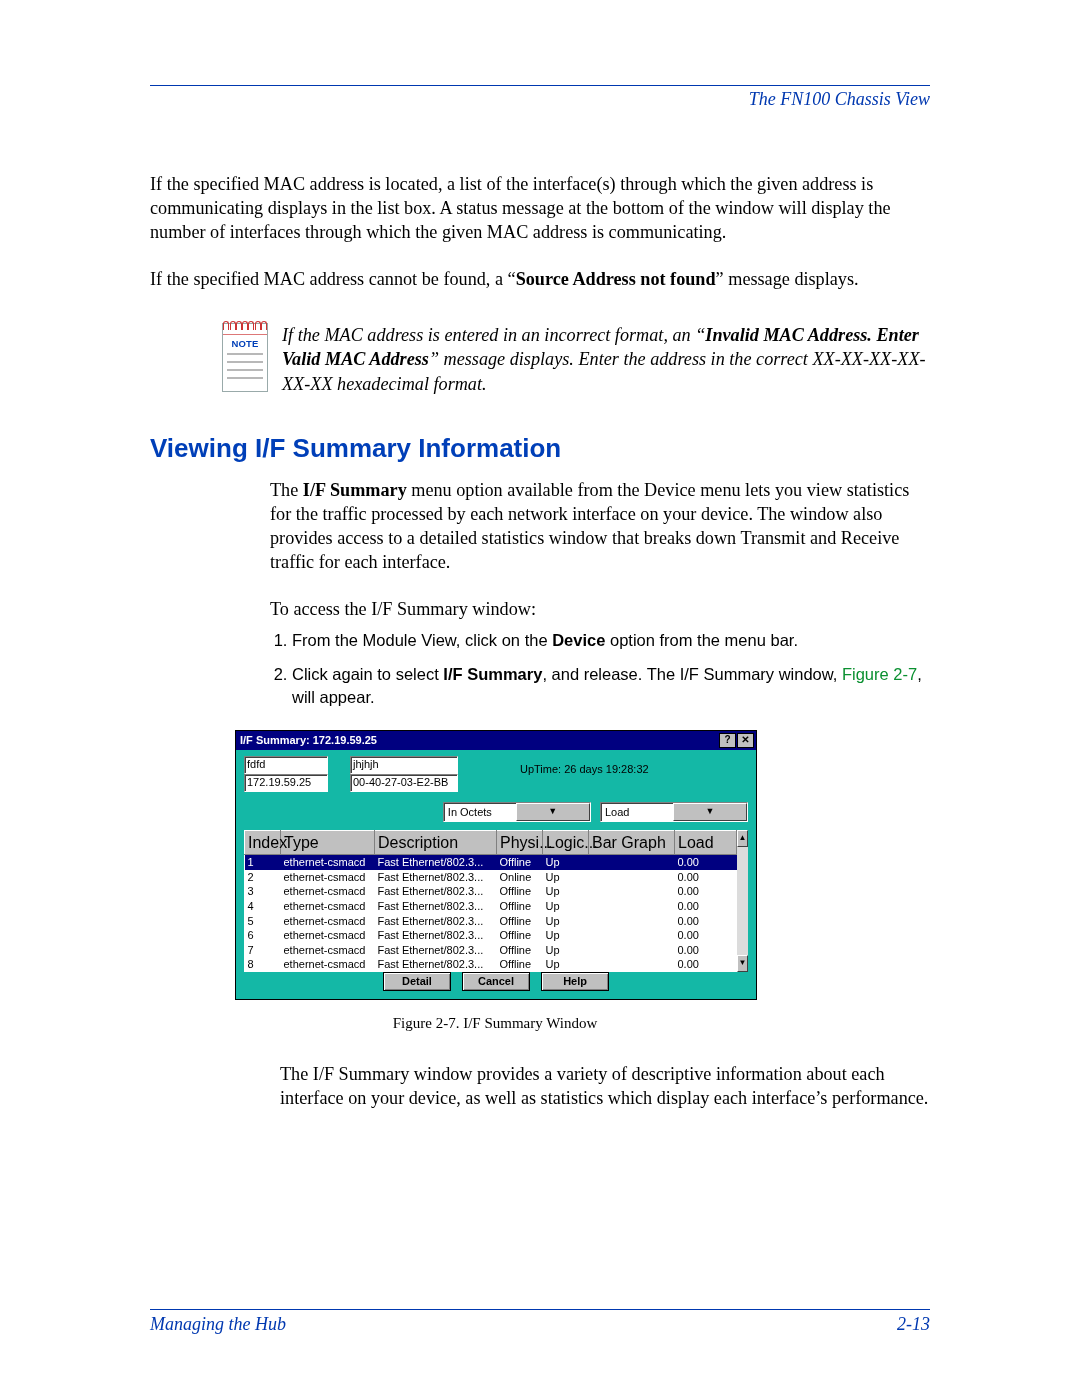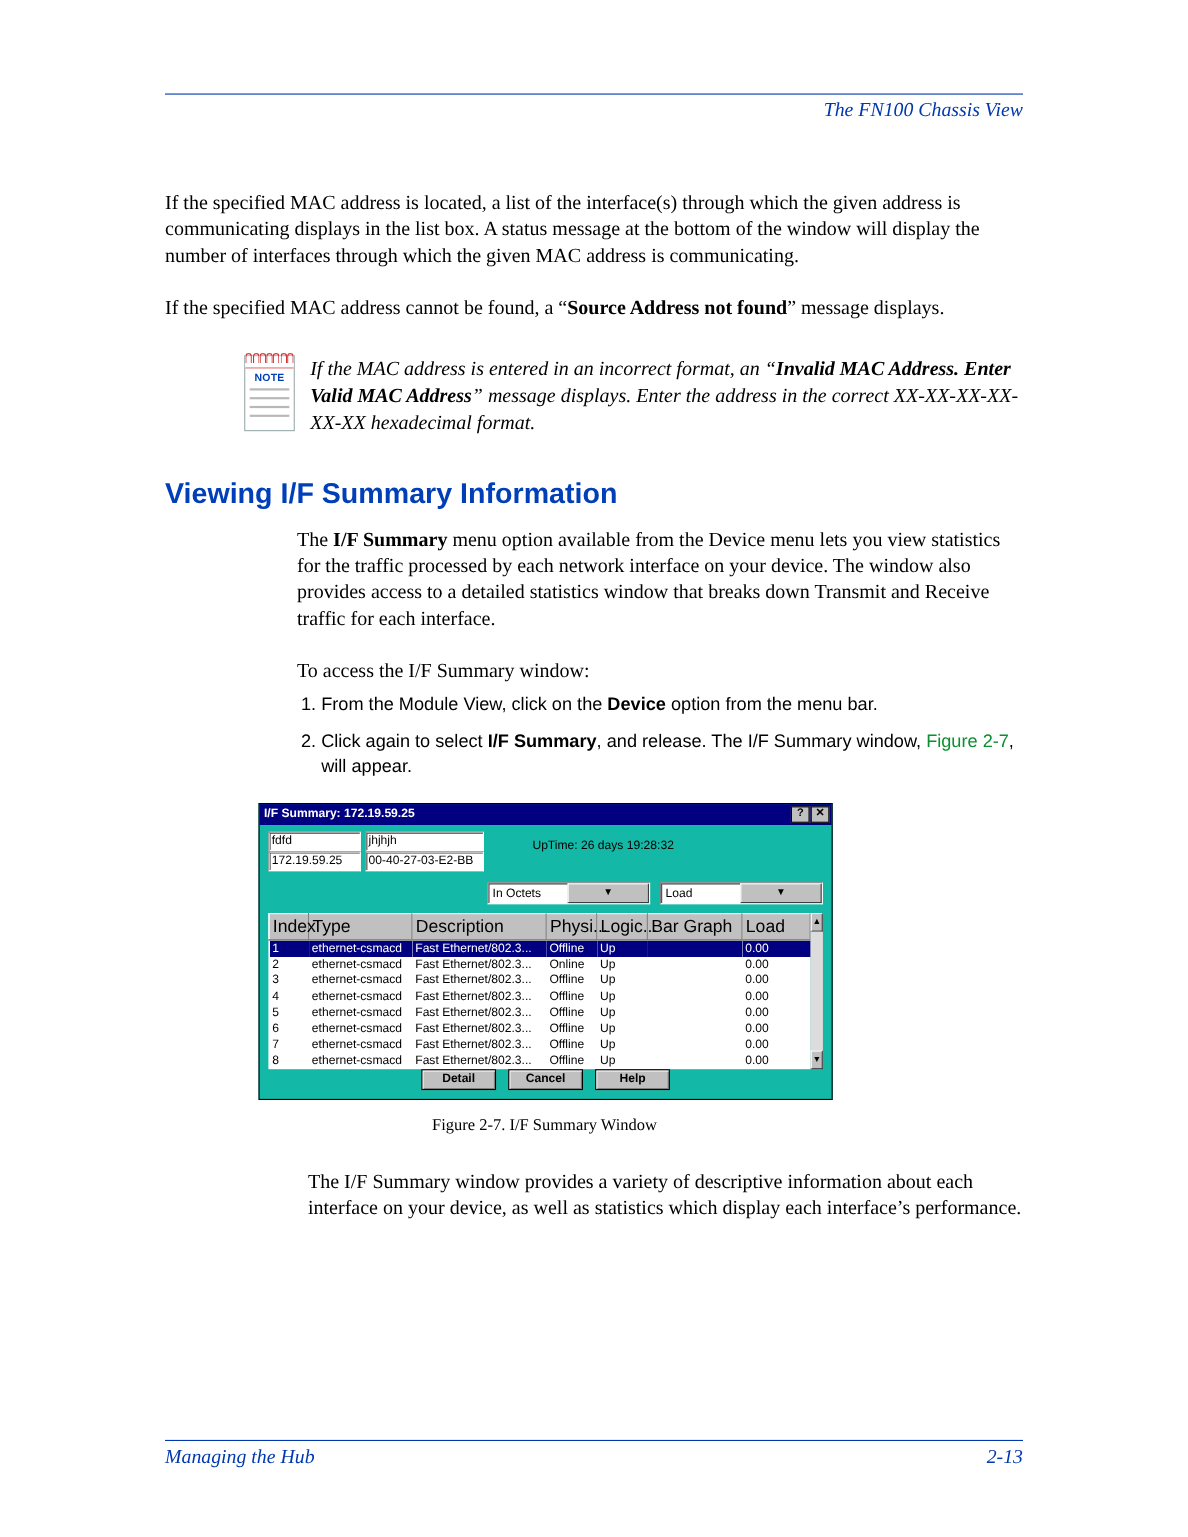--- a/index.html
+++ b/index.html
@@ -128,21 +128,21 @@
     width: 15px; height: 13px;
     background: #c0c0c0;
     border: 1px solid #000;
     margin-left: 1px;
     font: bold 10px Arial;
     text-align: center;
     line-height: 11px;
     color: #000;
   }
   .dlg-body { padding: 6px 8px 8px; }
-  .fields-row { display: flex; align-items: flex-start; gap: 4px; margin-bottom: 10px; }
+  .fields-row { display: flex; align-items: flex-start; gap: 22px; margin-bottom: 10px; }
   .sunken {
     display: inline-block;
     background: #fff;
     border: 1px solid #808080;
     border-right-color: #fff;
     border-bottom-color: #fff;
     box-shadow: inset 1px 1px 0 #404040;
     padding: 0 2px;
     height: 16px;
     line-height: 15px;

